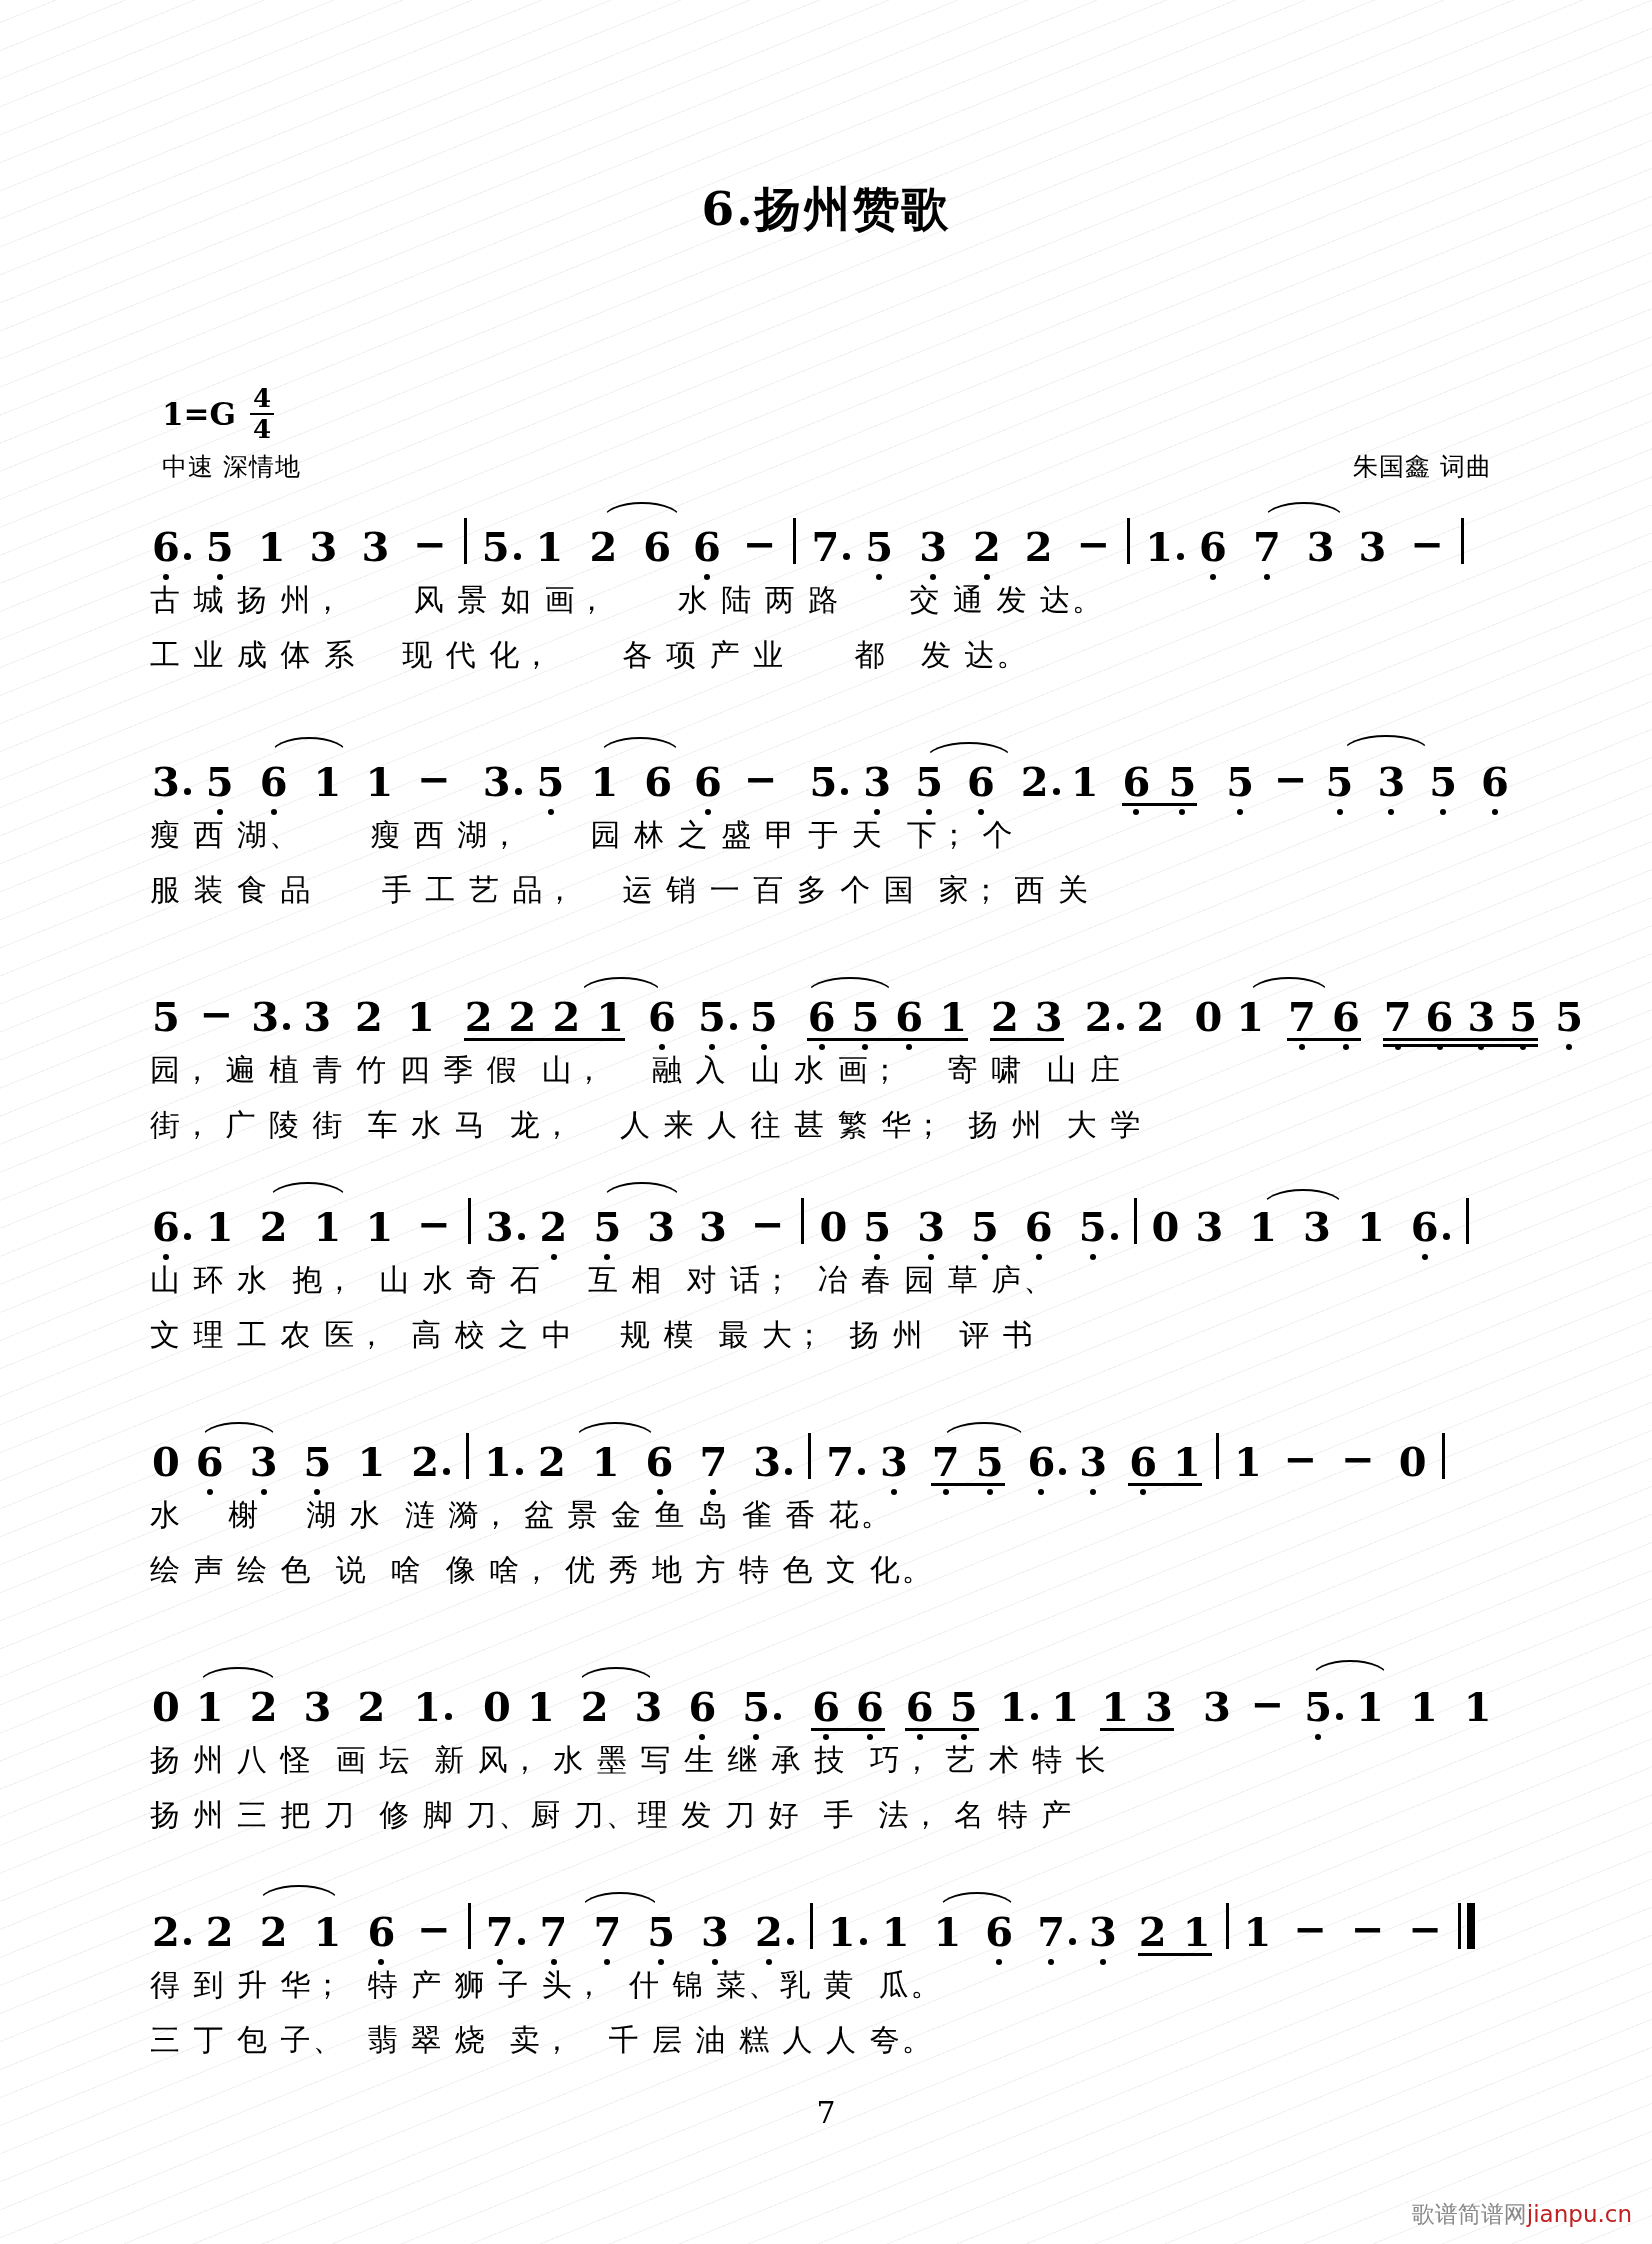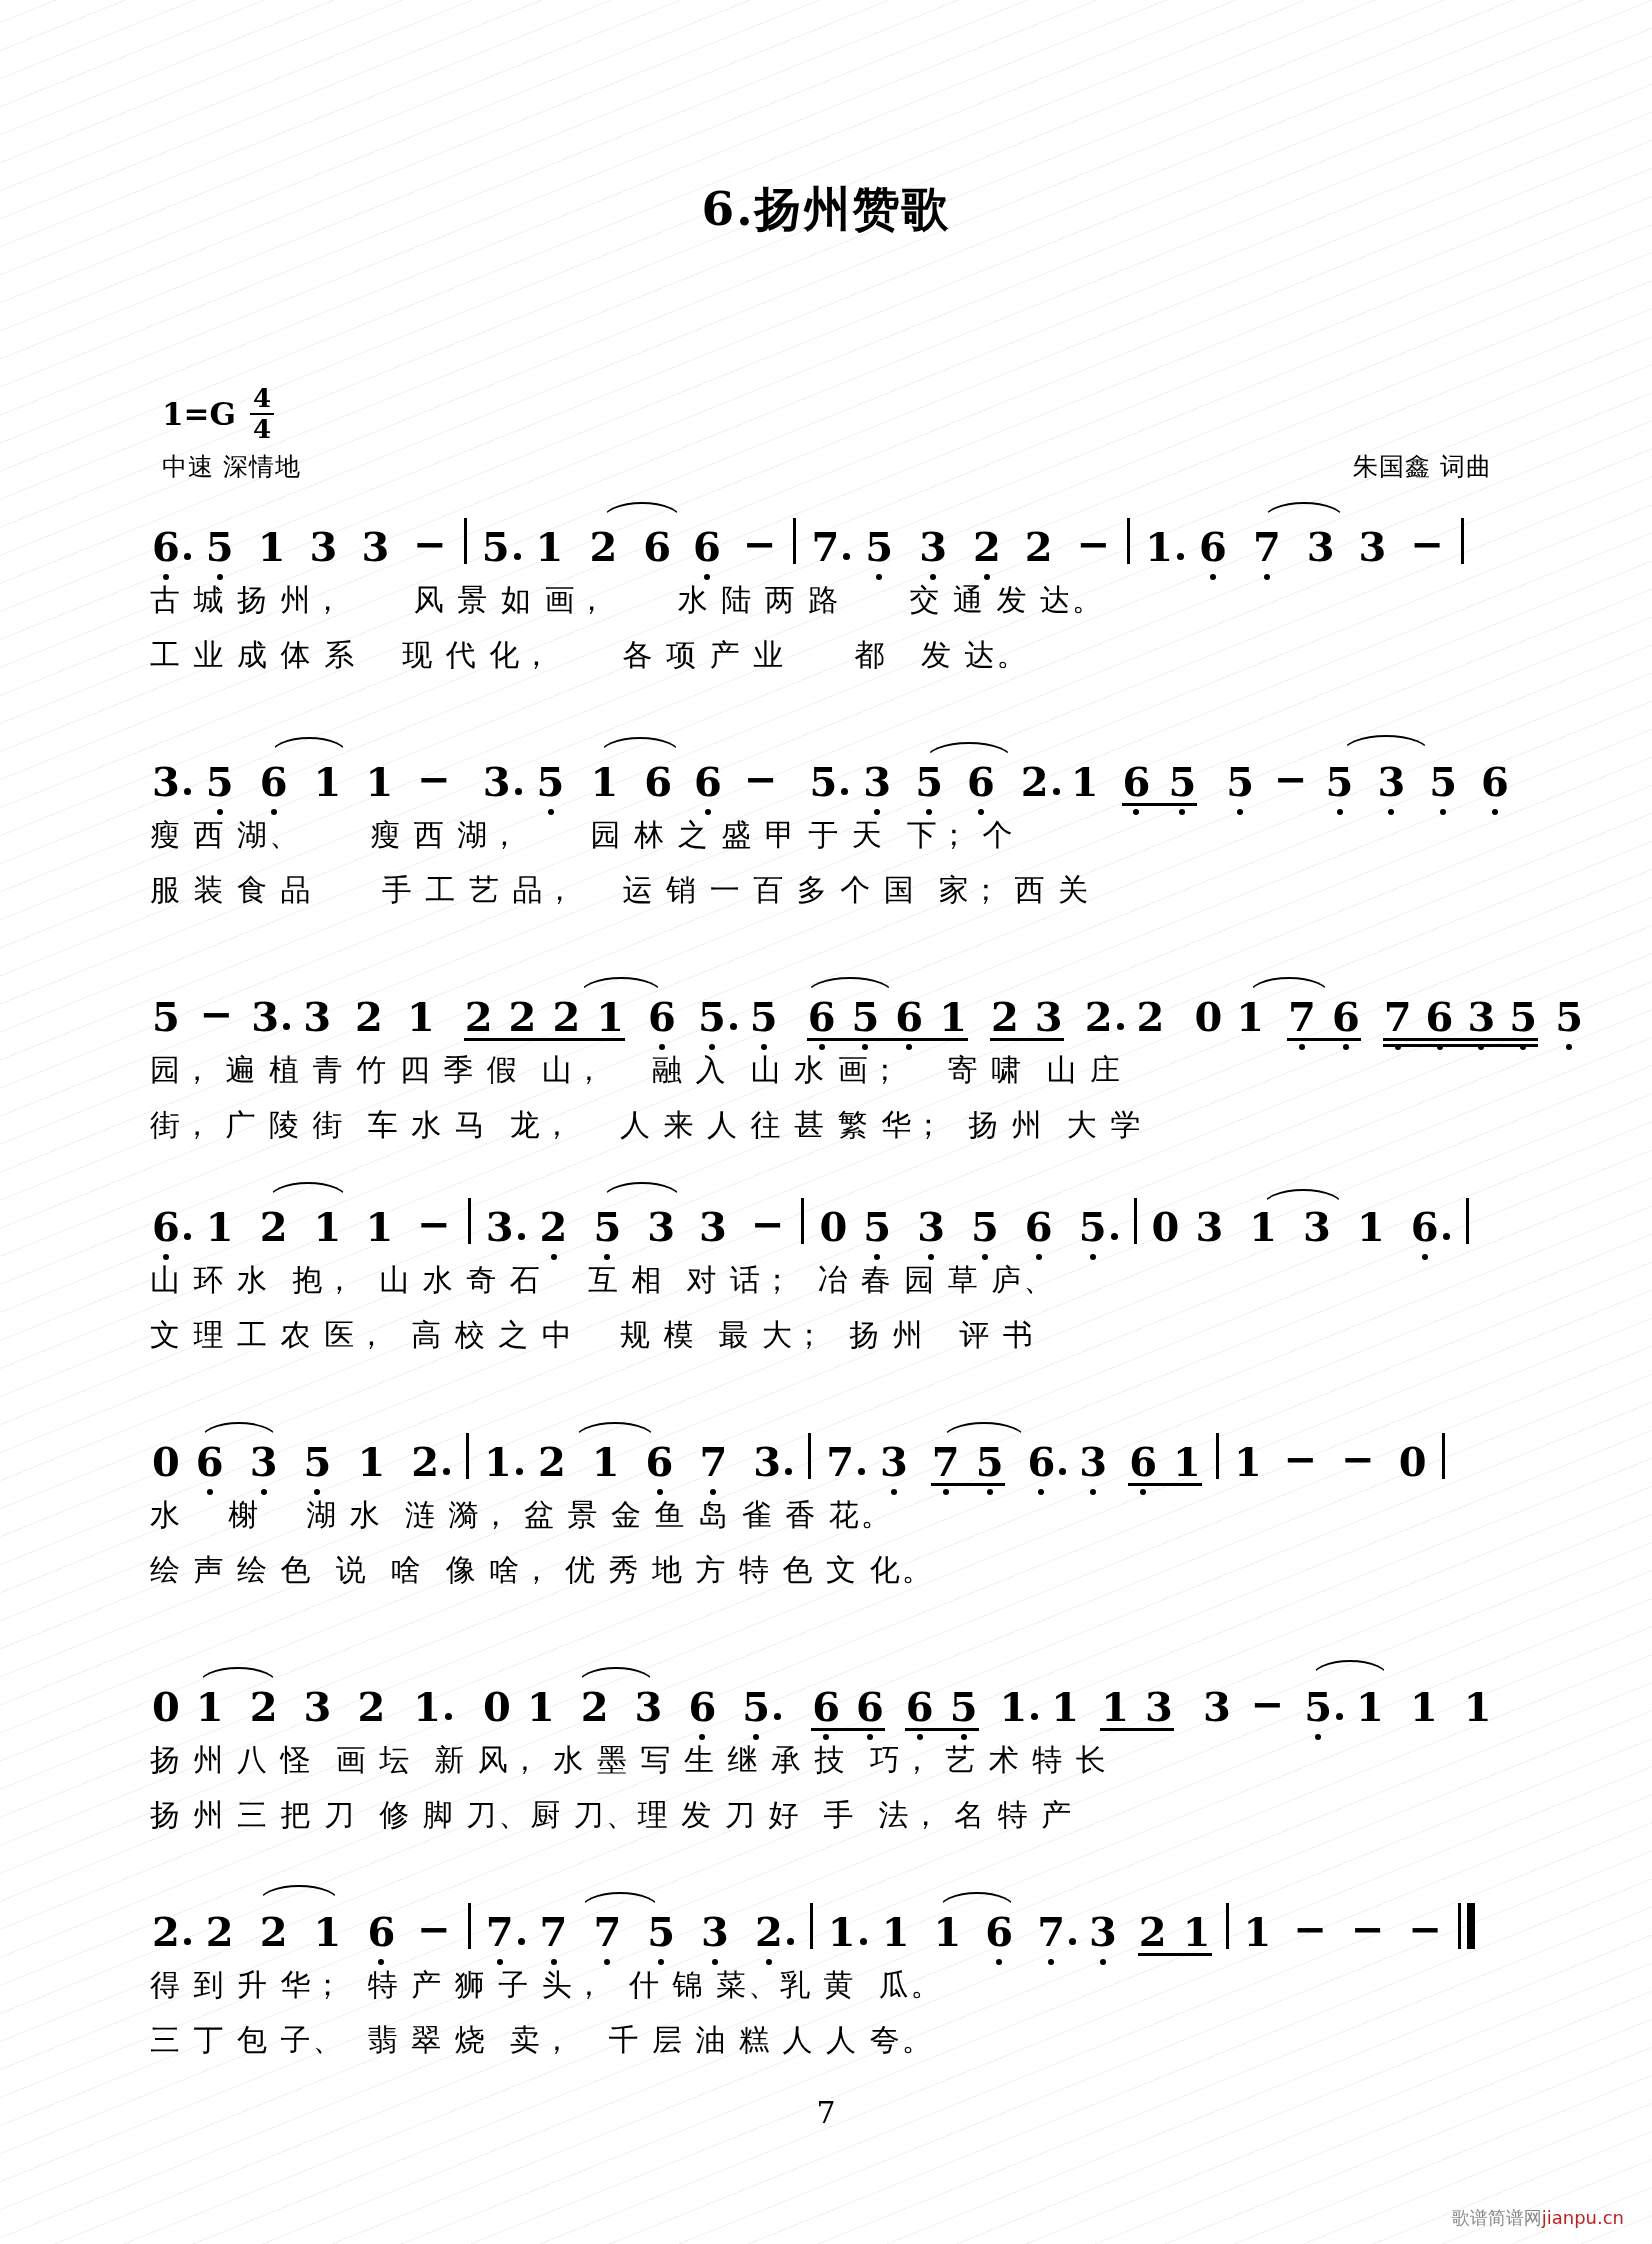--- a/index.html
+++ b/index.html
@@ -226,24 +226,24 @@
     position: absolute;
     left: 0; width: 1652px;
     top: 2095px;
     text-align: center;
     font-family: "DejaVu Serif", serif;
     font-size: 30px;
   }
 
   .credit {
     position: absolute;
-    right: 28px;
+    right: 20px;
     bottom: 14px;
     font-family: "DejaVu Sans", sans-serif;
-    font-size: 18px;
+    font-size: 23px;
     color: #8a8a8a;
     z-index: 8;
   }
   .credit .red { color: #c02020; }
 </style>
 </head>
 <body>
 
 <div class="watermark"></div>
 

